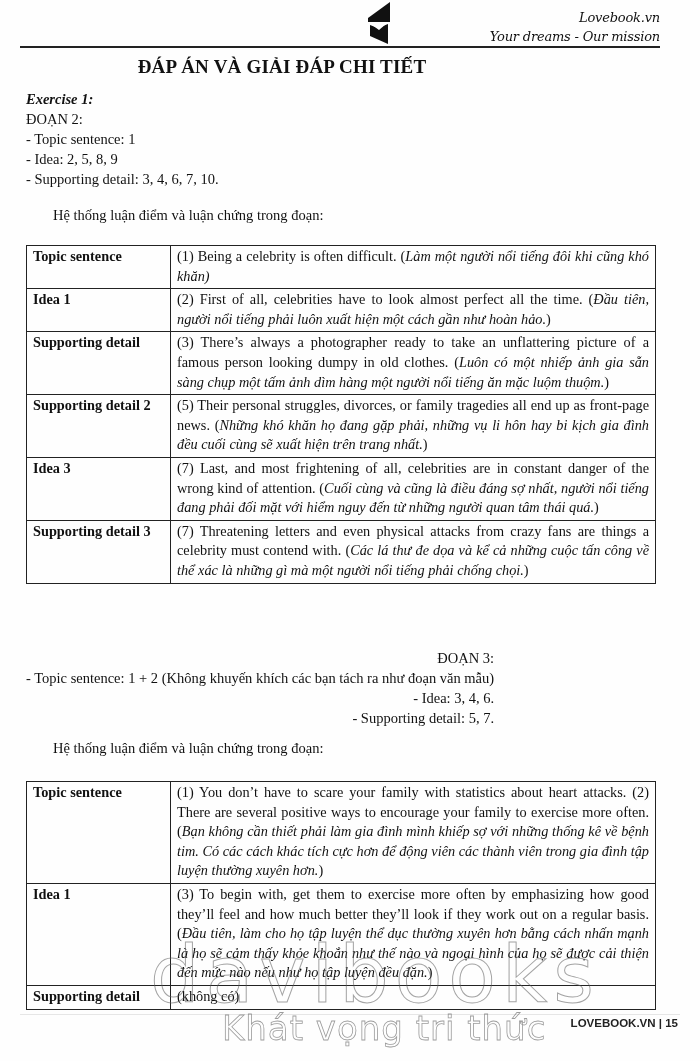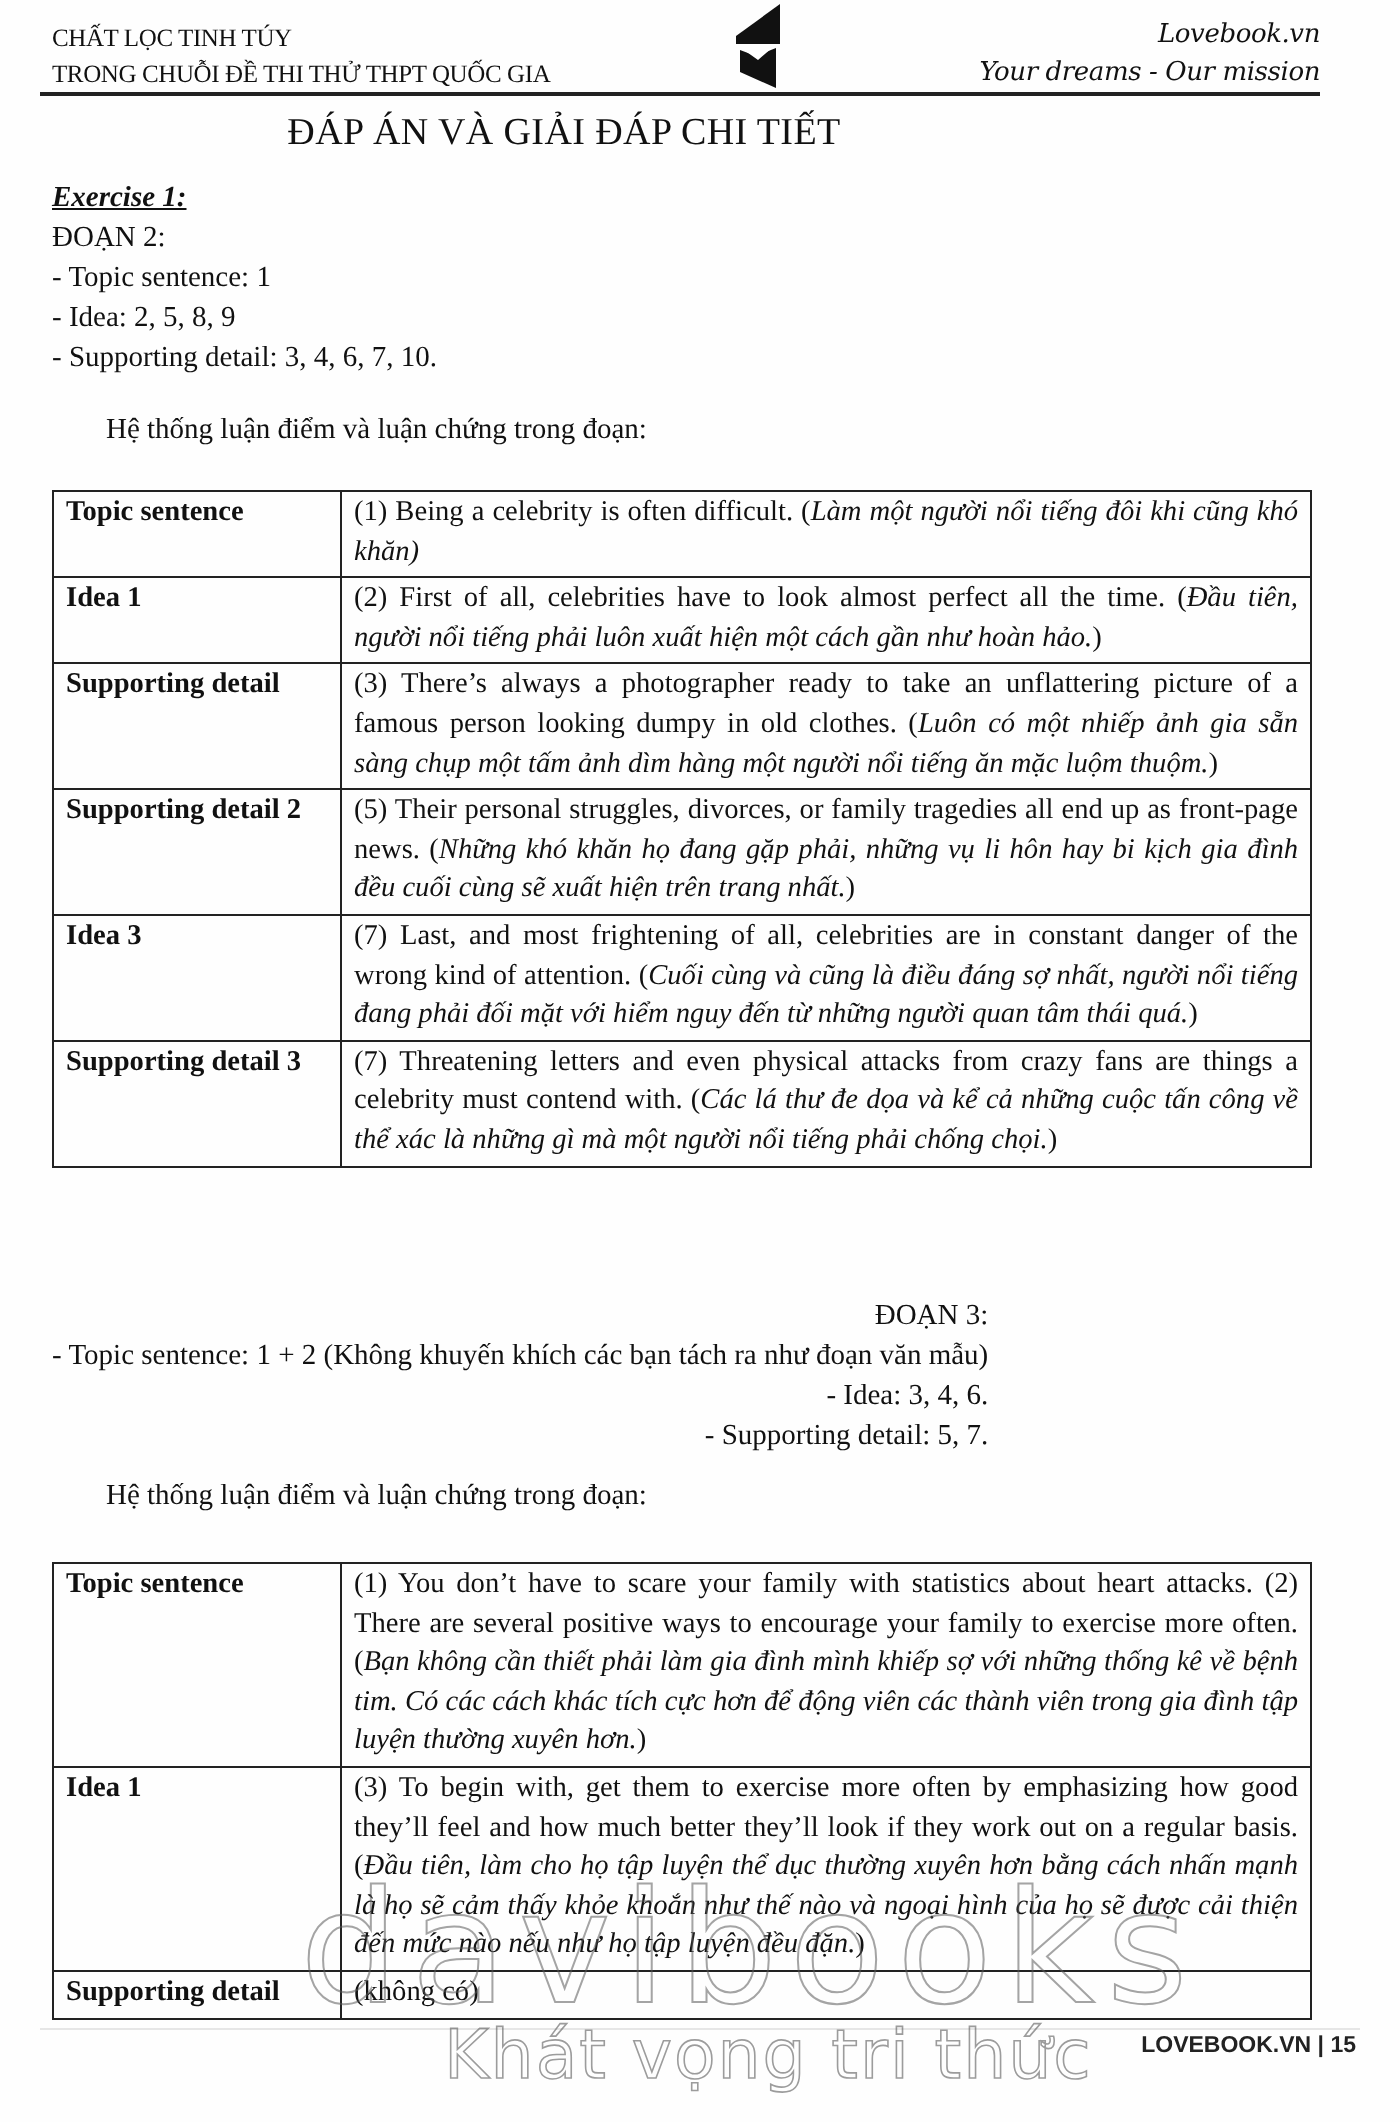--- a/index.html
+++ b/index.html
@@ -49,33 +49,33 @@
       position: absolute;
       left: 20px; top: 46px;
       width: 640px; height: 2px;
       background: #222;
     }
     .doc-title {
       position: absolute;
       left: 0; top: 56px;
       width: 564px;
       text-align: center;
-      font-weight: normal;
+      font-weight: bold;
       font-size: 19px;
       letter-spacing: 0.2px;
     }
     
     .block {
       position: absolute;
       left: 26px;
       font-size: 14.5px;
       line-height: 20px;
     }
     .block .b { font-weight: normal; }
-    .block .i { font-style: italic; font-weight: bold; text-decoration: underline; }
+    .block .i { font-style: italic; font-weight: bold; }
     .intro {
       position: absolute;
       left: 34px;
       font-size: 14.5px;
       margin-left: 19px;
     }
     
     table.ideas {
       position: absolute;
       left: 26px;
@@ -135,24 +135,20 @@
       -webkit-text-stroke: 0.8px rgba(90,90,90,0.6);
       pointer-events: none;
       white-space: nowrap;
     }
   </style>
 </head>
 <body>
 
 <div class="page">
 
-  <div class="hdr-left">
-    <div>CHẤT LỌC TINH TÚY</div>
-    <div>TRONG CHUỖI ĐỀ THI THỬ THPT QUỐC GIA</div>
-  </div>
 
   <svg class="hdr-logo" viewBox="0 0 22 44">
     <polygon points="0,18 22,2 22,22 0,22" fill="#111"></polygon>
     <polygon points="2,25 10,28 20,24 20,44 2,36" fill="#111"></polygon>
     <polygon points="4,25 11,26 18,24 11,30" fill="#fff"></polygon>
   </svg>
 
   <div class="hdr-right">
     <div>Lovebook.vn</div>
     <div style="border-bottom:1px solid #222;">Your dreams - Our mission</div>

